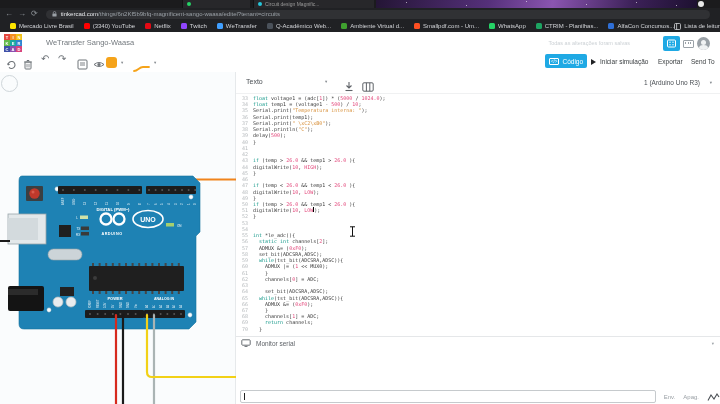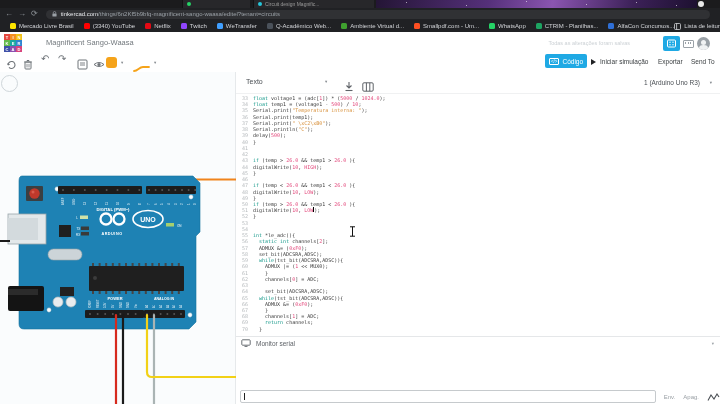--- a/index.html
+++ b/index.html
@@ -175,21 +175,21 @@
     <span style="background:#e5483f;">T</span>
       <span style="background:#f5901f;">I</span>
       <span style="background:#f2c318;">N</span>
     <span style="background:#64b94a;">K</span>
       <span style="background:#1ba8a0;">E</span>
       <span style="background:#2f84d0;">R</span>
     <span style="background:#3e4fa8;">C</span>
       <span style="background:#8d4fb0;">A</span>
       <span style="background:#d8447c;">D</span>
   </div>
-  <div id="doc-title" class="abs">Magnificent Sango-Waasa</div>
+  <div id="doc-title" class="abs">WeTransfer Sango-Waasa</div>
   <div id="autosave-text" class="abs">Todas as alterações foram salvas</div>
   <div id="panel-toggle" class="abs" style="background: rgb(31, 169, 228);">
     <svg width="9" height="9" viewBox="0 0 9 9">
       <rect x="0.5" y="1" width="8" height="7" rx="1" fill="none" stroke="#fff" stroke-width="1"></rect>
       <circle cx="3" cy="3.2" r="0.7" fill="#fff"></circle>
         <circle cx="6" cy="3.2" r="0.7" fill="#fff"></circle>
       <circle cx="3" cy="5.8" r="0.7" fill="#fff"></circle>
         <circle cx="6" cy="5.8" r="0.7" fill="#fff"></circle>
     </svg>
   </div>

